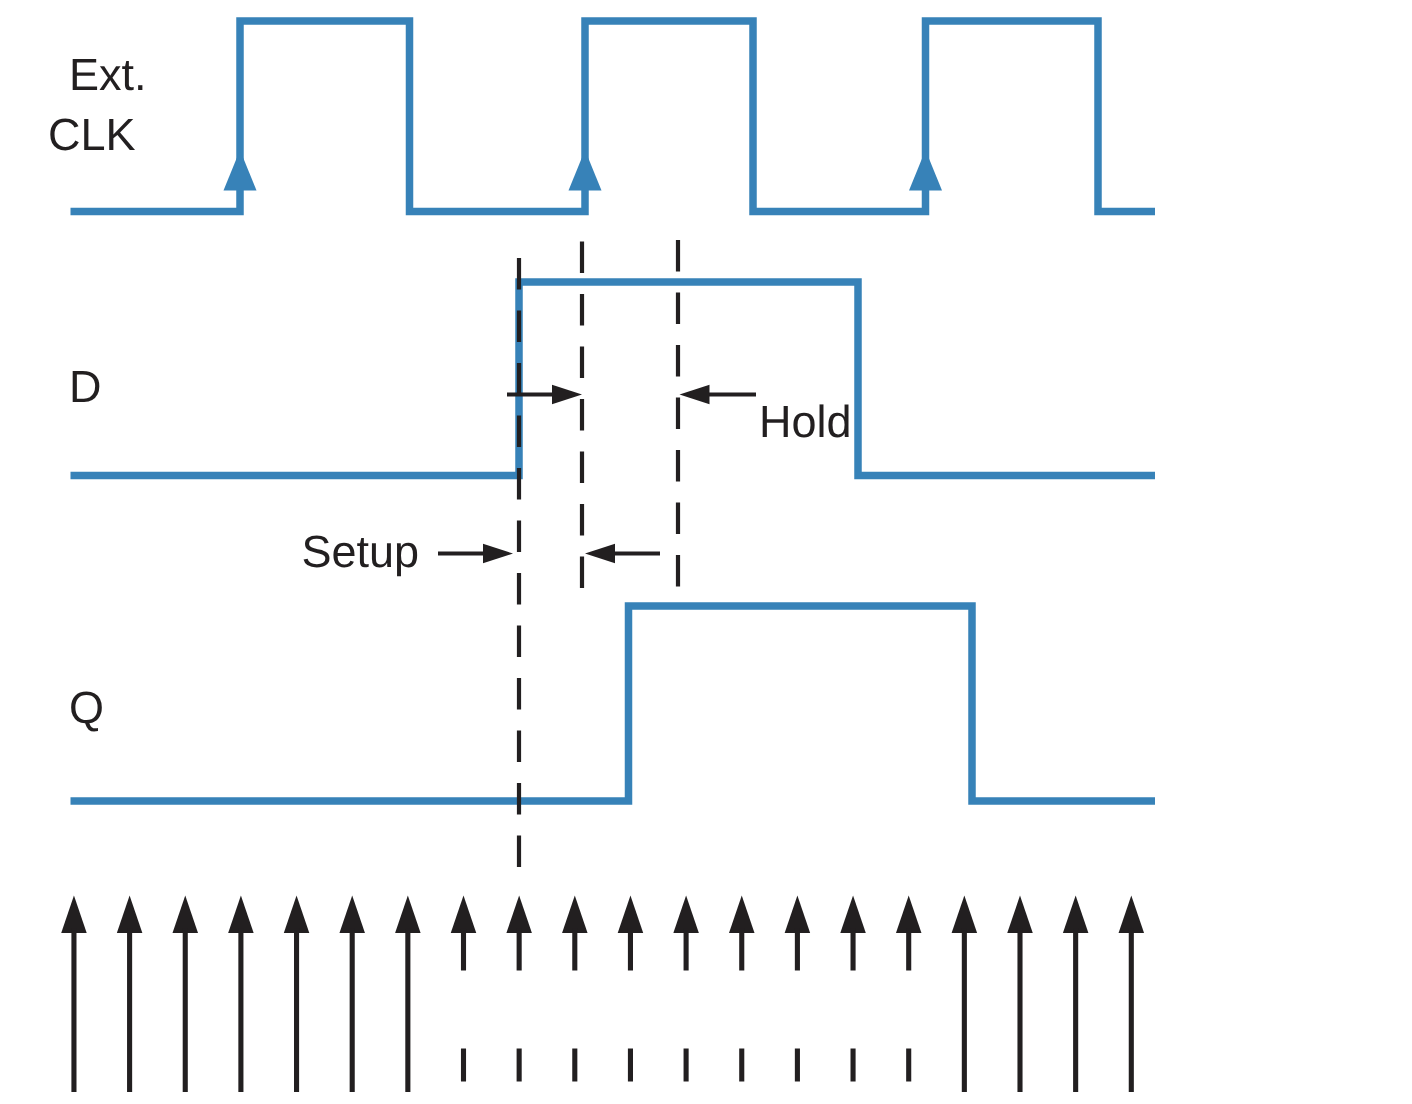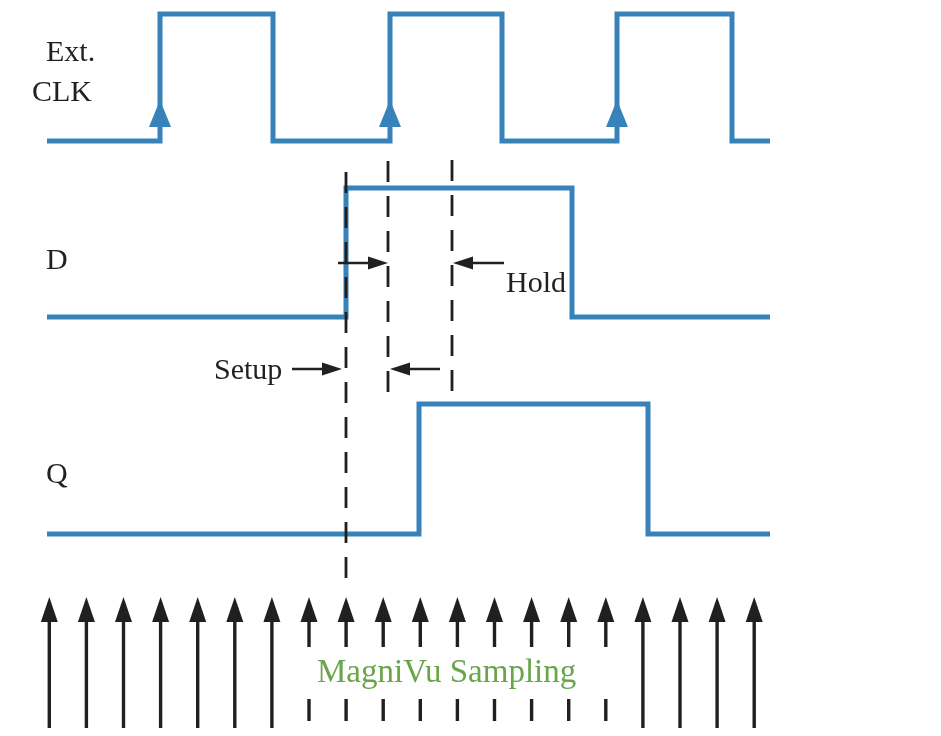--- a/index.html
+++ b/index.html
@@ -7,39 +7,38 @@
     padding: 0;
     background: #ffffff;
     font-family: "Liberation Sans", sans-serif;
   }
   .stage {
     position: relative;
     width: 770px;
     height: 736px;
     background: var(--bg, #fff);
     overflow: hidden;
-    font-family: Liberation Serif, serif;
   }
   .stage svg {
     position: absolute;
     left: 0;
     top: 0;
   }
   .lbl {
     position: absolute;
     color: var(--ink, #221f20);
     font-size: 30px;
     line-height: 30px;
     white-space: nowrap;
   }
   .lbl-ext     { left: 46px;  top: 36px;  }
   .lbl-clk     { left: 32px;  top: 76px;  }
   .lbl-d       { left: 46px;  top: 244px; }
   .lbl-q       { left: 46px;  top: 458px; }
-  .lbl-setup   { left: 214px; top: 354px; }
+  .lbl-setup   { left: 201px; top: 354px; }
   .lbl-hold    { left: 506px; top: 251px; margin-top: 16px; }
   .lbl-sampling {
     left: 317px;
     top: 655px;
     font-size: 33px;
     line-height: 33px;
     color: var(--green, #69a54b);
   }
 </style>
 </head>
@@ -176,14 +175,13 @@
         </g>
       </g>
     </svg>
 
   <div class="lbl lbl-ext">Ext.</div>
   <div class="lbl lbl-clk">CLK</div>
   <div class="lbl lbl-d">D</div>
   <div class="lbl lbl-q">Q</div>
   <div class="lbl lbl-setup">Setup</div>
   <div class="lbl lbl-hold">Hold</div>
-  <div class="lbl lbl-sampling">MagniVu Sampling</div>
 </div>
 
 </body></html>

